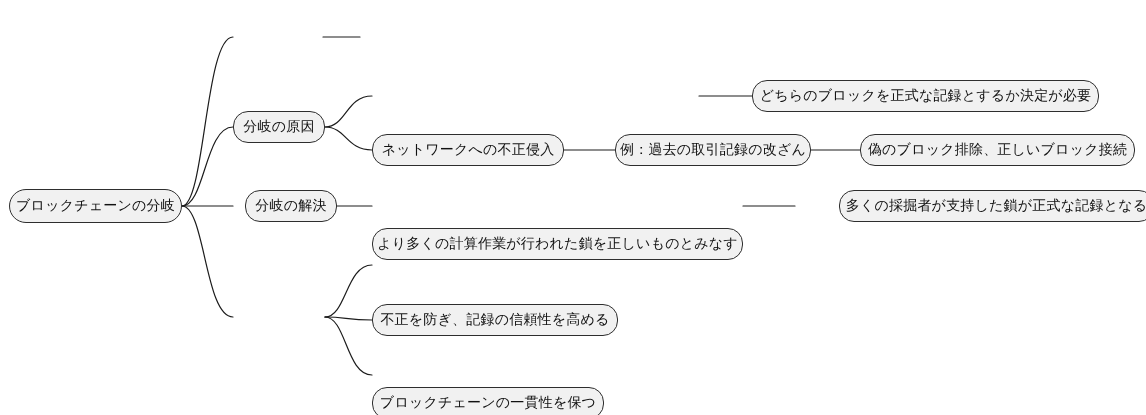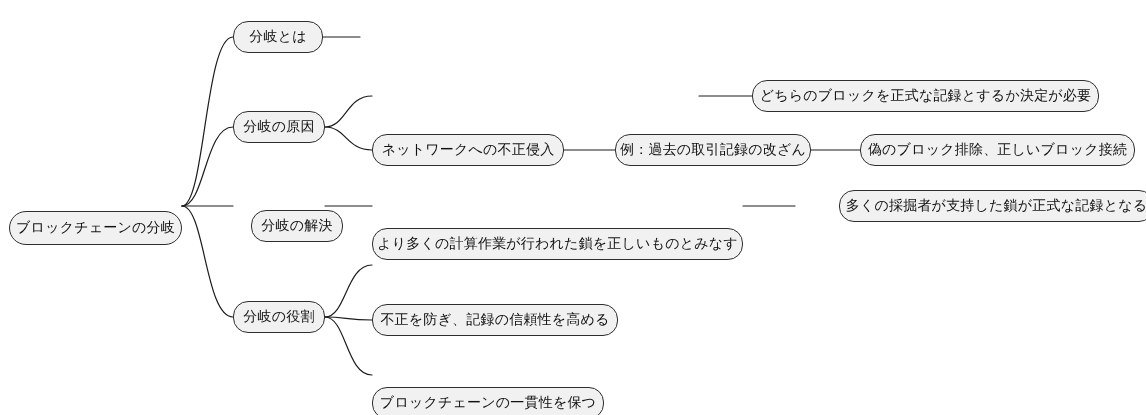--- a/index.html
+++ b/index.html
@@ -37,21 +37,20 @@
     color: var(--text, #111111);
     font-size: 14px;
     letter-spacing: 0.2px;
     white-space: nowrap;
     z-index: 1;
     cursor: default;
   }
   .node.root {
     height: 34px;
     border-radius: 17px;
-    margin-top: 22px;
   }
 </style>
 </head>
 <body>
 
 <div id="canvas">
 
   <svg id="edge-layer" viewBox="0 0 1146 415" xmlns="http://www.w3.org/2000/svg">
       <path d="M 182 206 C 204.95 206, 204.95 37, 233 37"></path>
       <path d="M 182 206 C 204.95 206, 204.95 127, 233 127"></path>
@@ -65,40 +64,38 @@
       <path d="M 811 150 L 860 150"></path>
       <path d="M 325 206 L 372 206"></path>
       <path d="M 743 206 L 795 206"></path>
       <path d="M 325 317 C 346.15 317, 346.15 265, 372 265"></path>
       <path d="M 325 317 C 346.15 317, 346.15 320, 372 320"></path>
       <path d="M 325 317 C 346.15 317, 346.15 375, 372 375"></path>
     </svg>
 
   <div class="node root" style="left:9px; top:189px; width:173px;">ブロックチェーンの分岐</div>
 
-  <div class="node" style="left:233px; top:21px; width:90px;">分岐とは</div>
 
 
   <div class="node" style="left:233px; top:111px; width:92px;">分岐の原因</div>
 
 
   <div class="node" style="left:752px; top:80px; width:347px;">どちらのブロックを正式な記録とするか決定が必要</div>
 
   <div class="node" style="left:372px; top:134px; width:192px;">ネットワークへの不正侵入</div>
 
   <div class="node" style="left:615px; top:134px; width:196px;">例：過去の取引記録の改ざん</div>
 
   <div class="node" style="left:860px; top:134px; width:275px;">偽のブロック排除、正しいブロック接続</div>
 
-  <div class="node" style="left:251px; top:190px; width:92px;margin-top:20px;">分岐の解決</div>
+  <div class="node" style="left:245px; top:190px; width:92px;">分岐の解決</div>
 
   <div class="node" style="left:372px; top:190px; width:371px;margin-top:38px;">より多くの計算作業が行われた鎖を正しいものとみなす</div>
 
   <div class="node" style="left:795px; top:190px; width:315px;margin-left:44px;">多くの採掘者が支持した鎖が正式な記録となる</div>
 
-  <div class="node" style="left:233px; top:301px; width:92px;">分岐の役割</div>
 
 
   <div class="node" style="left:372px; top:304px; width:246px;">不正を防ぎ、記録の信頼性を高める</div>
 
   <div class="node" style="left:372px; top:359px; width:232px;margin-top:28px;">ブロックチェーンの一貫性を保つ</div>
 
 </div>
 
 </body></html>

